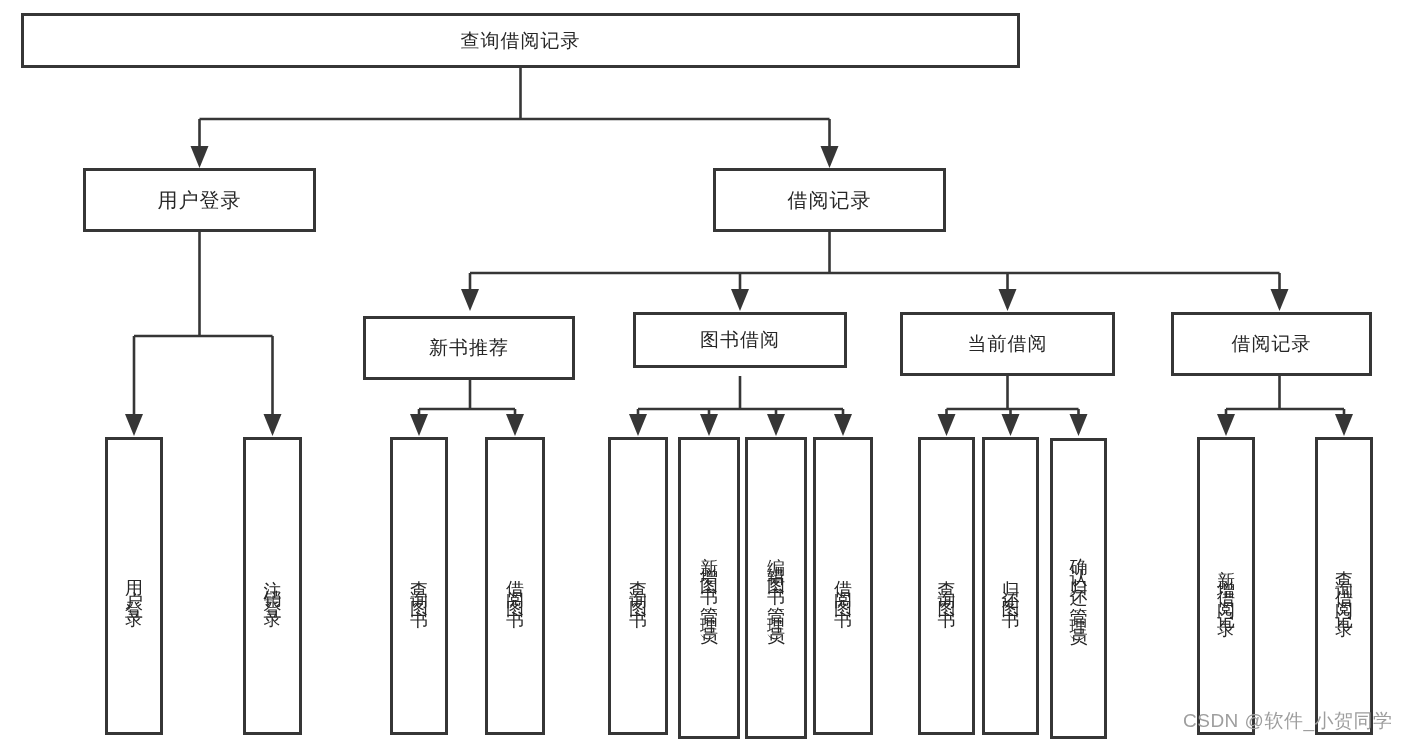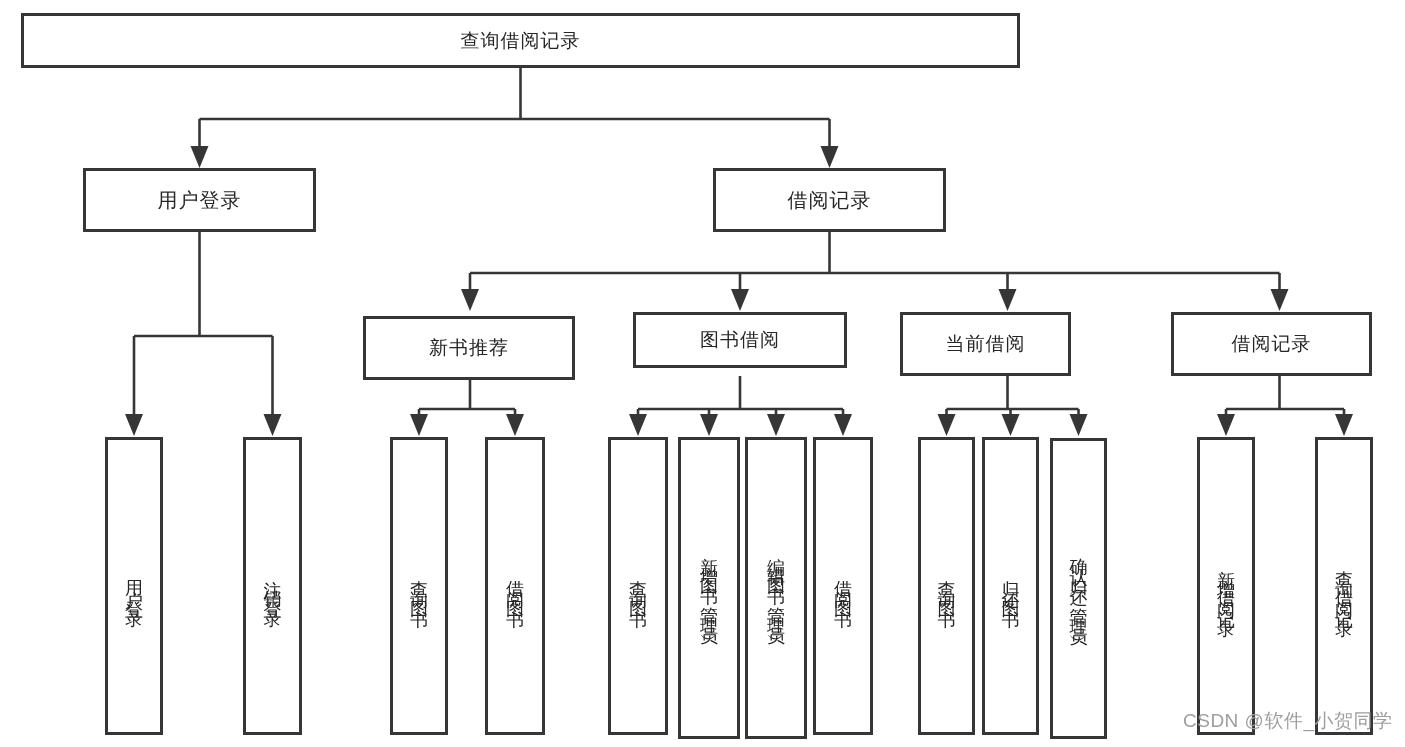--- a/index.html
+++ b/index.html
@@ -135,21 +135,21 @@
   <div class="box lvl2" style="left:713px; top:168px; width:233px; height:64px;">
     <span>借阅记录</span>
   </div>
 
   <div class="box lvl3" style="left:363px; top:316px; width:212px; height:64px;">
     <span>新书推荐</span>
   </div>
   <div class="box lvl3" style="left:633px; top:312px; width:214px; height:56px;">
     <span>图书借阅</span>
   </div>
-  <div class="box lvl3" style="left:900px; top:312px; width:171px; height:64px;">
+  <div class="box lvl3" style="left:900px; top:312px; width:215px; height:64px;">
     <span>当前借阅</span>
   </div>
   <div class="box lvl3" style="left:1171px; top:312px; width:201px; height:64px;">
     <span>借阅记录</span>
   </div>
 
   <div class="box leaf" style="left:105px; top:437px; width:58px; height:298px;">
     <span>用户登录</span>
   </div>
   <div class="box leaf" style="left:243px; top:437px; width:59px; height:298px;">

